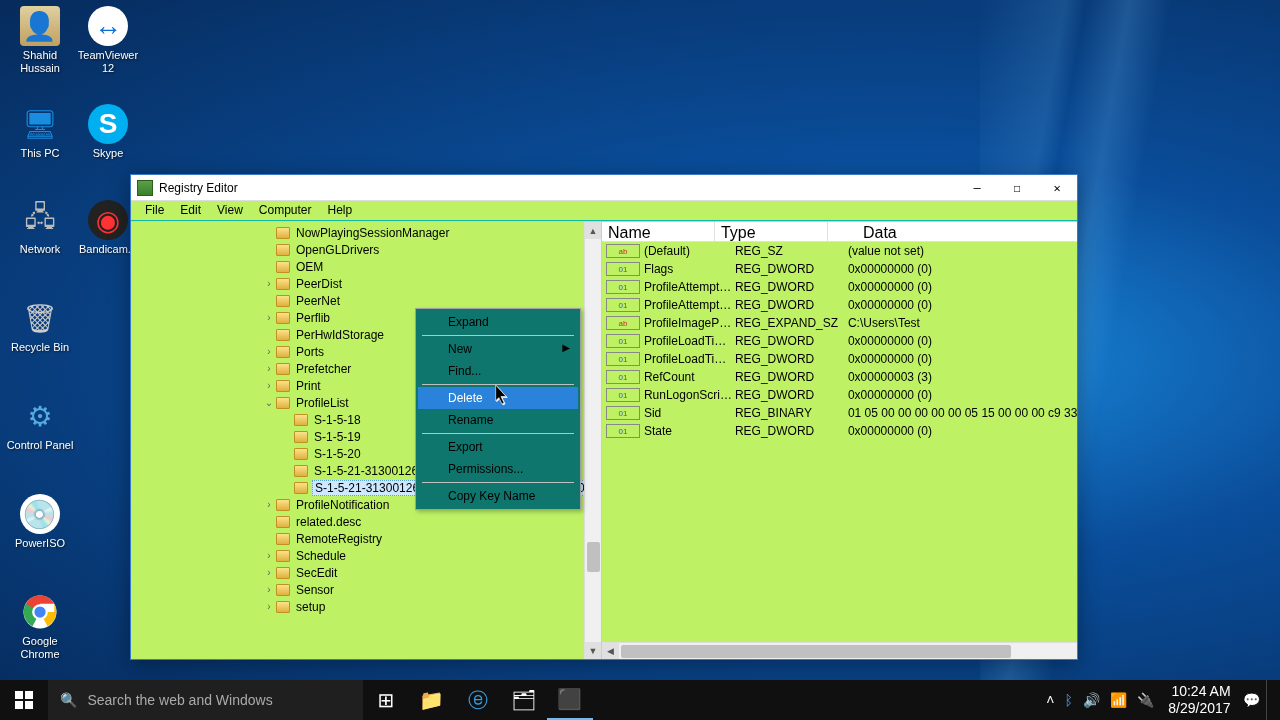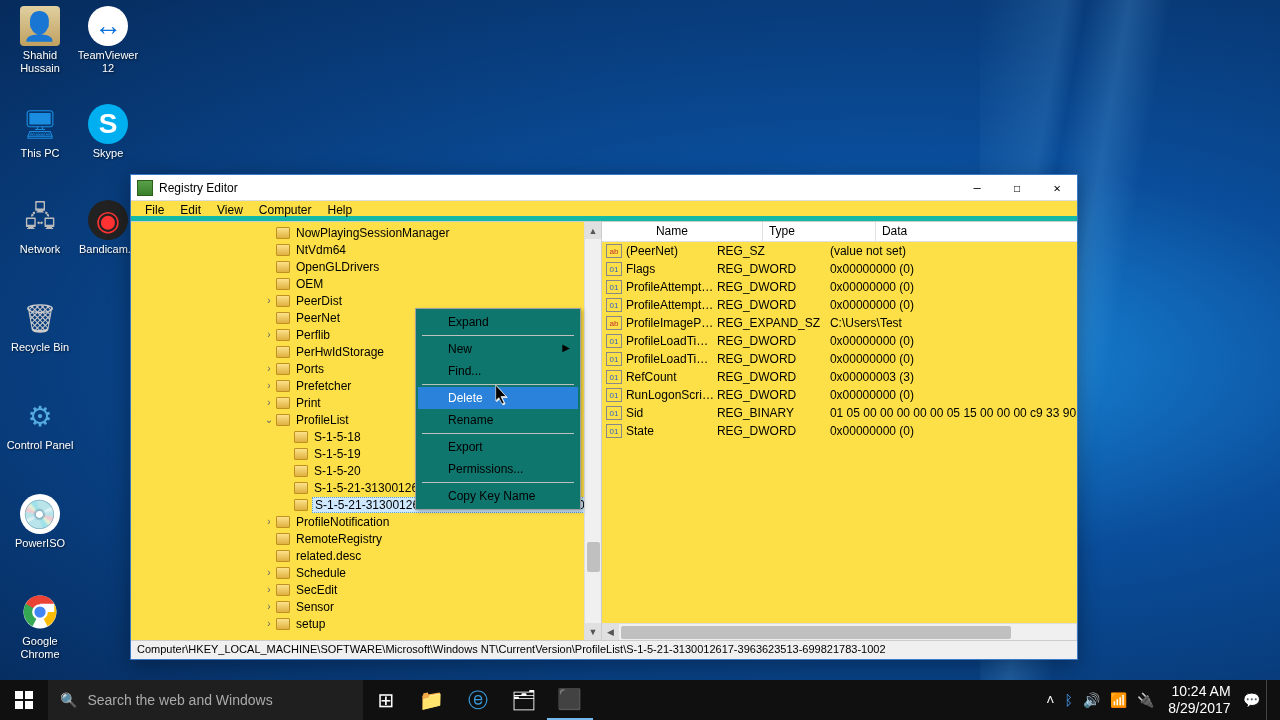--- a/index.html
+++ b/index.html
@@ -30,57 +30,57 @@
   .ico-net { color: #bbb; }
   .ico-band { background: #222; border-radius: 50%; color: #f33; }
   .ico-recycle { color: #ccc; }
   .ico-ctrl { color: #5ad; }
   .ico-piso { background: #fff; border-radius: 50%; color: #333; font-size: 14px; }
   .ico-chrome { position: relative; }
   .ico-chrome svg { width: 36px; height: 36px; }
   
   .window {
     position: absolute; left: 130px; top: 174px; width: 948px; height: 486px;
-    background: #fde047; border: 1px solid #3a79c8; box-shadow: 0 4px 20px rgba(0,0,0,0.35);
+    background: #bef264; border: 1px solid #3a79c8; box-shadow: 0 4px 20px rgba(0,0,0,0.35);
     display: flex; flex-direction: column;
   }
   .titlebar {
     height: 26px; display: flex; align-items: center; padding-left: 6px;
     background: #fff; border-bottom: 1px solid #ddd;
   }
   .titlebar .ticon { width: 16px; height: 16px; margin-right: 6px; background: linear-gradient(#5a9f4a,#3a7f2a); border: 1px solid #2a5f1a; }
   .titlebar .ttitle { font-size: 12px; color: #000; flex: 1; }
   .tbtns { display: flex; height: 100%; }
   .tbtn { width: 40px; height: 100%; display: flex; align-items: center; justify-content: center; font-size: 12px; font-family: monospace; }
-  .menubar { height: 20px; display: flex; padding-left: 6px; font-size: 12px; border-bottom: 5px solid #14b8a6; }
+  .menubar { height: 20px; display: flex; padding-left: 6px; font-size: 12px; border-bottom: 1px solid #14b8a6; }
   .menubar .mi { padding: 2px 8px; cursor: pointer; }
   .wbody { flex: 1; display: flex; overflow: hidden; border-top: 1px solid #ccc; }
   
   .treewrap { width: 483px; display: flex; flex-direction: column; border-right: 1px solid #ccc; position: relative; }
   .tree { flex: 1; overflow: hidden; font-size: 12px; color: #000; padding-top: 2px; position: relative; }
   .tree-scroll { position: absolute; right: 0; top: 0; width: 17px; height: 100%; background: #f0f0f0; border-left: 1px solid #ddd; }
   .scroll-btn { height: 17px; background: #e0e0e0; display: flex; align-items: center; justify-content: center; font-size: 9px; color: #555; }
   .scroll-thumb { position: absolute; left: 2px; width: 13px; background: #c0c0c0; border-radius: 2px; }
   .tnode { display: flex; align-items: center; height: 17px; white-space: nowrap; padding-left: 8px; }
   .exp { width: 10px; text-align: center; color: #666; font-size: 10px; margin-right: 2px; cursor: pointer; }
   .fold { width: 14px; height: 12px; background: linear-gradient(#fce28a,#e0b040); border: 1px solid #c09020; margin-right: 4px; flex-shrink: 0; border-radius: 1px; }
   .tnode.sel .tlbl { background: #cde8ff; border: 1px dotted #5a9fd8; padding: 0 2px; }
   .tnode .tlbl { padding: 0 2px; }
   .in2 { padding-left: 133px; }
   .in3 { padding-left: 151px; }
   
   .listwrap { flex: 1; display: flex; flex-direction: column; }
-  .listhdr { height: 20px; display: flex; background: #fff; border-bottom: 1px solid #e0e0e0; font-size: 12px; padding-left: 48px; }
+  .listhdr { height: 20px; display: flex; background: #fff; border-bottom: 1px solid #e0e0e0; font-size: 16px; }
   .listhdr .col { padding: 2px 6px; border-right: 1px solid #e0e0e0; }
   .col-name { width: 113px; }
   .col-type { width: 113px; }
-  .col-data { flex: 1; }
+  .col-data { flex: 1; margin-left: 29px; }
   .listbody { flex: 1; overflow: hidden; font-size: 12px; }
   .lrow { display: flex; height: 18px; align-items: center; }
-  .lrow .cico { width: 16px; height: 14px; margin: 0 4px; flex-shrink: 0; border: 1px solid #888; font-size: 8px; display:flex; align-items:center; justify-content:center; }
+  .lrow .cico { width: 34px; height: 14px; margin: 0 4px; flex-shrink: 0; border: 1px solid #888; font-size: 8px; display:flex; align-items:center; justify-content:center; }
   .ico-sz { color: #c03030; }
   .ico-bn { color: #3060c0; }
   .lrow .c-name { width: 91px; overflow: hidden; text-overflow: ellipsis; white-space: nowrap; }
   .lrow .c-type { width: 113px; }
   .lrow .c-data { flex: 1; overflow: hidden; white-space: nowrap; }
   .hscroll { height: 17px; background: #f0f0f0; border-top: 1px solid #ddd; position: relative; }
   .hscroll .sbtn { width: 17px; height: 100%; background: #e0e0e0; position: absolute; display: flex; align-items:center; justify-content:center; font-size:9px; color:#555; }
   .hscroll .sbtn.r { right: 0; }
   .hscroll .hthumb { position: absolute; left: 19px; top: 2px; height: 13px; width: 390px; background: #c0c0c0; border-radius:2px; }
   .statusbar { height: 19px; border-top: 1px solid #ccc; font-size: 11px; padding: 2px 6px; color: #000; background: #f0f0f0; }
@@ -188,25 +188,20 @@
     <div class="treewrap">
       <div class="tree" id="tree">
           <div class="tnode in2">
             <span class="exp"></span>
             <span class="fold"></span>
             <span class="tlbl">NowPlayingSessionManager</span>
           </div>
           <div class="tnode in2">
             <span class="exp"></span>
             <span class="fold"></span>
-            <span class="tlbl">NtVdm64</span>
-          </div>
-          <div class="tnode in2">
-            <span class="exp"></span>
-            <span class="fold"></span>
             <span class="tlbl">OpenGLDrivers</span>
           </div>
           <div class="tnode in2">
             <span class="exp"></span>
             <span class="fold"></span>
             <span class="tlbl">OEM</span>
           </div>
           <div class="tnode in2">
             <span class="exp">›</span>
             <span class="fold"></span>
@@ -273,26 +268,26 @@
             <span class="tlbl">S-1-5-21-3130012617-3963623513-699821783-1002</span>
           </div>
           <div class="tnode in2">
             <span class="exp">›</span>
             <span class="fold"></span>
             <span class="tlbl">ProfileNotification</span>
           </div>
           <div class="tnode in2">
             <span class="exp"></span>
             <span class="fold"></span>
+            <span class="tlbl">related.desc</span>
+          </div>
+          <div class="tnode in2">
+            <span class="exp"></span>
+            <span class="fold"></span>
             <span class="tlbl">RemoteRegistry</span>
-          </div>
-          <div class="tnode in2">
-            <span class="exp"></span>
-            <span class="fold"></span>
-            <span class="tlbl">related.desc</span>
           </div>
           <div class="tnode in2">
             <span class="exp">›</span>
             <span class="fold"></span>
             <span class="tlbl">Schedule</span>
           </div>
           <div class="tnode in2">
             <span class="exp">›</span>
             <span class="fold"></span>
             <span class="tlbl">SecEdit</span>
@@ -316,21 +311,21 @@
     </div>
     <div class="listwrap">
       <div class="listhdr">
         <div class="col col-name">Name</div>
         <div class="col col-type">Type</div>
         <div class="col col-data">Data</div>
       </div>
       <div class="listbody" id="listbody">
           <div class="lrow">
             <div class="cico ico-sz">ab</div>
-            <div class="c-name">(PeerNet)</div>
+            <div class="c-name">(Default)</div>
             <div class="c-type">REG_SZ</div>
             <div class="c-data">(value not set)</div>
           </div>
           <div class="lrow">
             <div class="cico ico-bn">01</div>
             <div class="c-name">Flags</div>
             <div class="c-type">REG_DWORD</div>
             <div class="c-data">0x00000000 (0)</div>
           </div>
           <div class="lrow">
@@ -388,21 +383,20 @@
             <div class="c-data">0x00000000 (0)</div>
           </div>
         </div>
       <div class="hscroll">
         <div class="sbtn">◀</div>
         <div class="hthumb"></div>
         <div class="sbtn r">▶</div>
       </div>
     </div>
   </div>
-  <div class="statusbar">Computer\HKEY_LOCAL_MACHINE\SOFTWARE\Microsoft\Windows NT\CurrentVersion\ProfileList\S-1-5-21-3130012617-3963623513-699821783-1002</div>
 </div>
 
 <div class="ctxmenu" id="ctx">
     <div class="citm">Expand</div>
     <div class="csep"></div>
     <div class="citm">New<span class="arrow">▶</span></div>
     <div class="citm">Find...</div>
     <div class="csep"></div>
     <div class="citm hl">Delete</div>
     <div class="citm">Rename</div>

